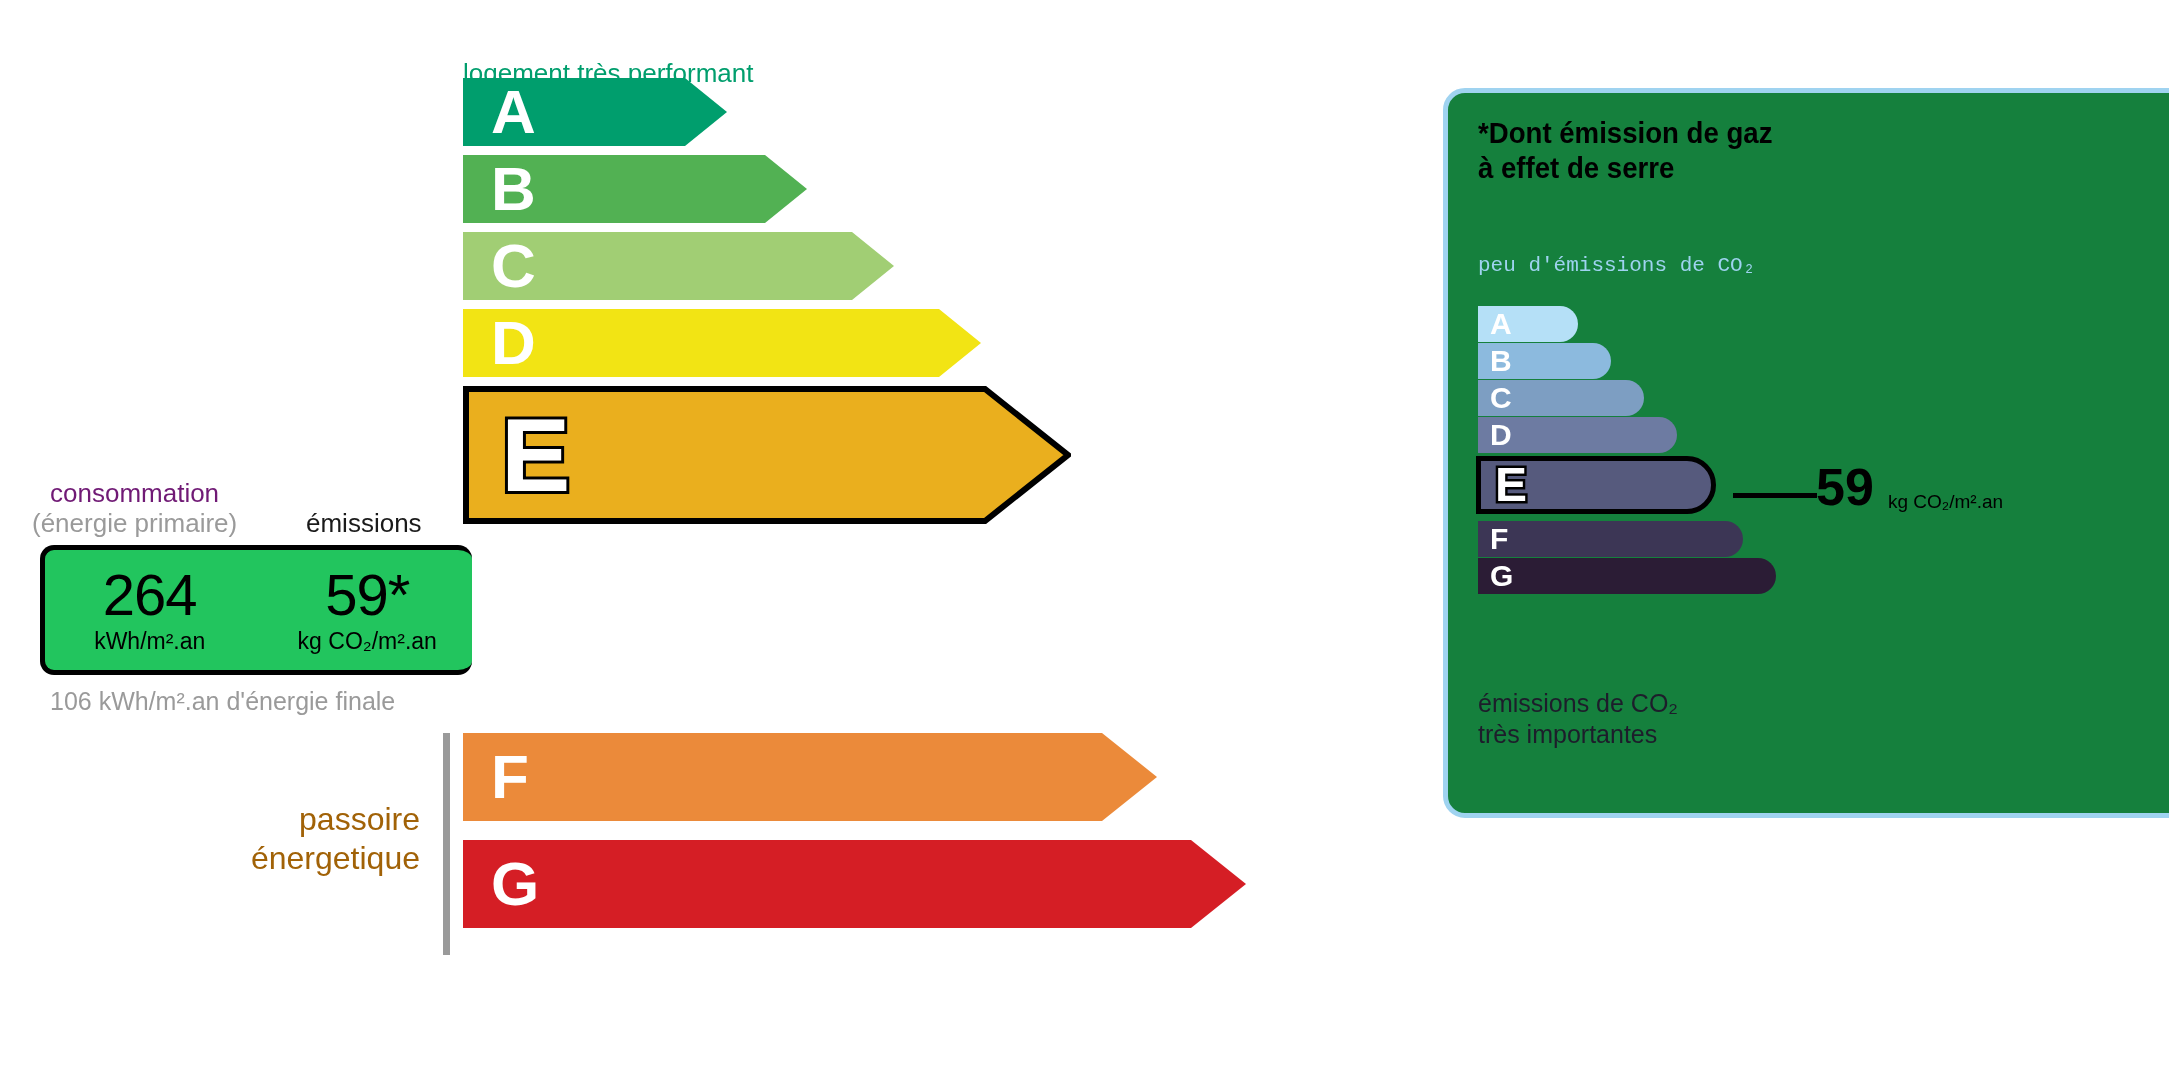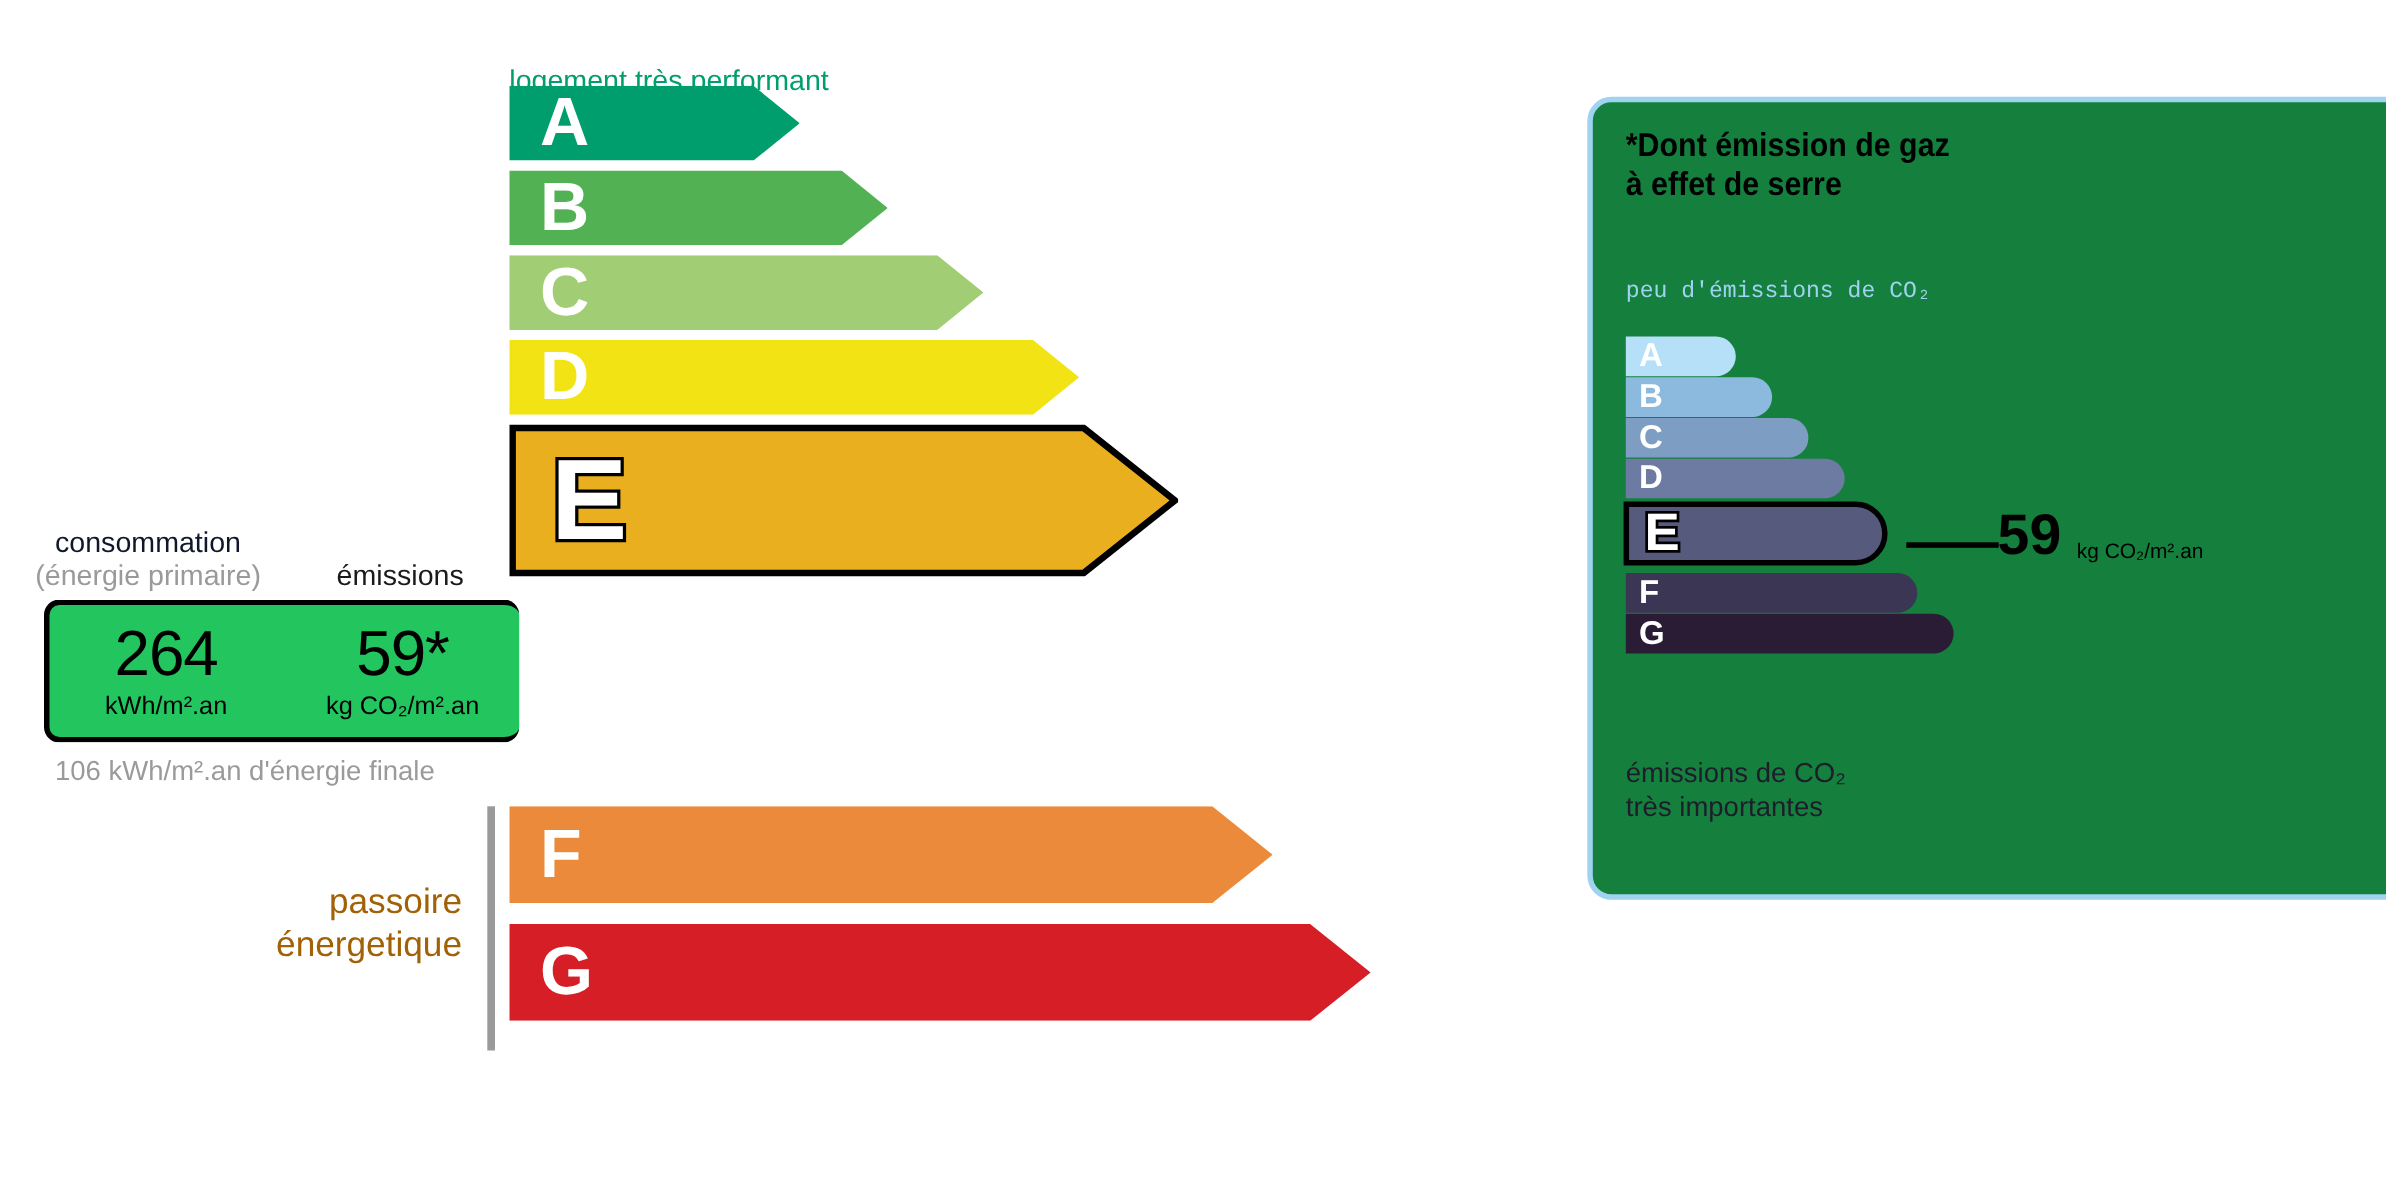--- a/index.html
+++ b/index.html
@@ -89,41 +89,41 @@
     z-index: 4;
   }
   .vb-cell {
     flex: 1 1 0;
     position: relative;
     display: flex;
     flex-direction: column;
     align-items: center;
     justify-content: center;
   }
-  .vb-cell + .vb-cell { border-left: 3px solid #22c55e; }
+  .vb-cell + .vb-cell { border-left: 8px solid #22c55e; }
   .vb-number {
     font-size: 58px;
     font-weight: normal;
     color: #000;
     line-height: 1.0;
     letter-spacing: -1px;
   }
   .vb-unit {
     font-size: 23px;
     color: #000;
     margin-top: 4px;
     white-space: nowrap;
   }
 
   .hdr-label {
     position: absolute;
     font-size: 26px;
     white-space: nowrap;
   }
-  #lbl-consommation { left: 50px; top: 478px; color: #0f172a; }
+  #lbl-consommation { left: 50px; top: 478px; color: #701a75; }
   #lbl-energie-primaire { left: 32px; top: 508px; color: #9a9a9a; }
   #lbl-emissions { left: 306px; top: 508px; color: #1a1a1a; }
 
   #lbl-finale {
     position: absolute;
     left: 50px; top: 686px;
     font-size: 25px;
     color: #9a9a9a;
     line-height: 1.22;
     white-space: nowrap;

